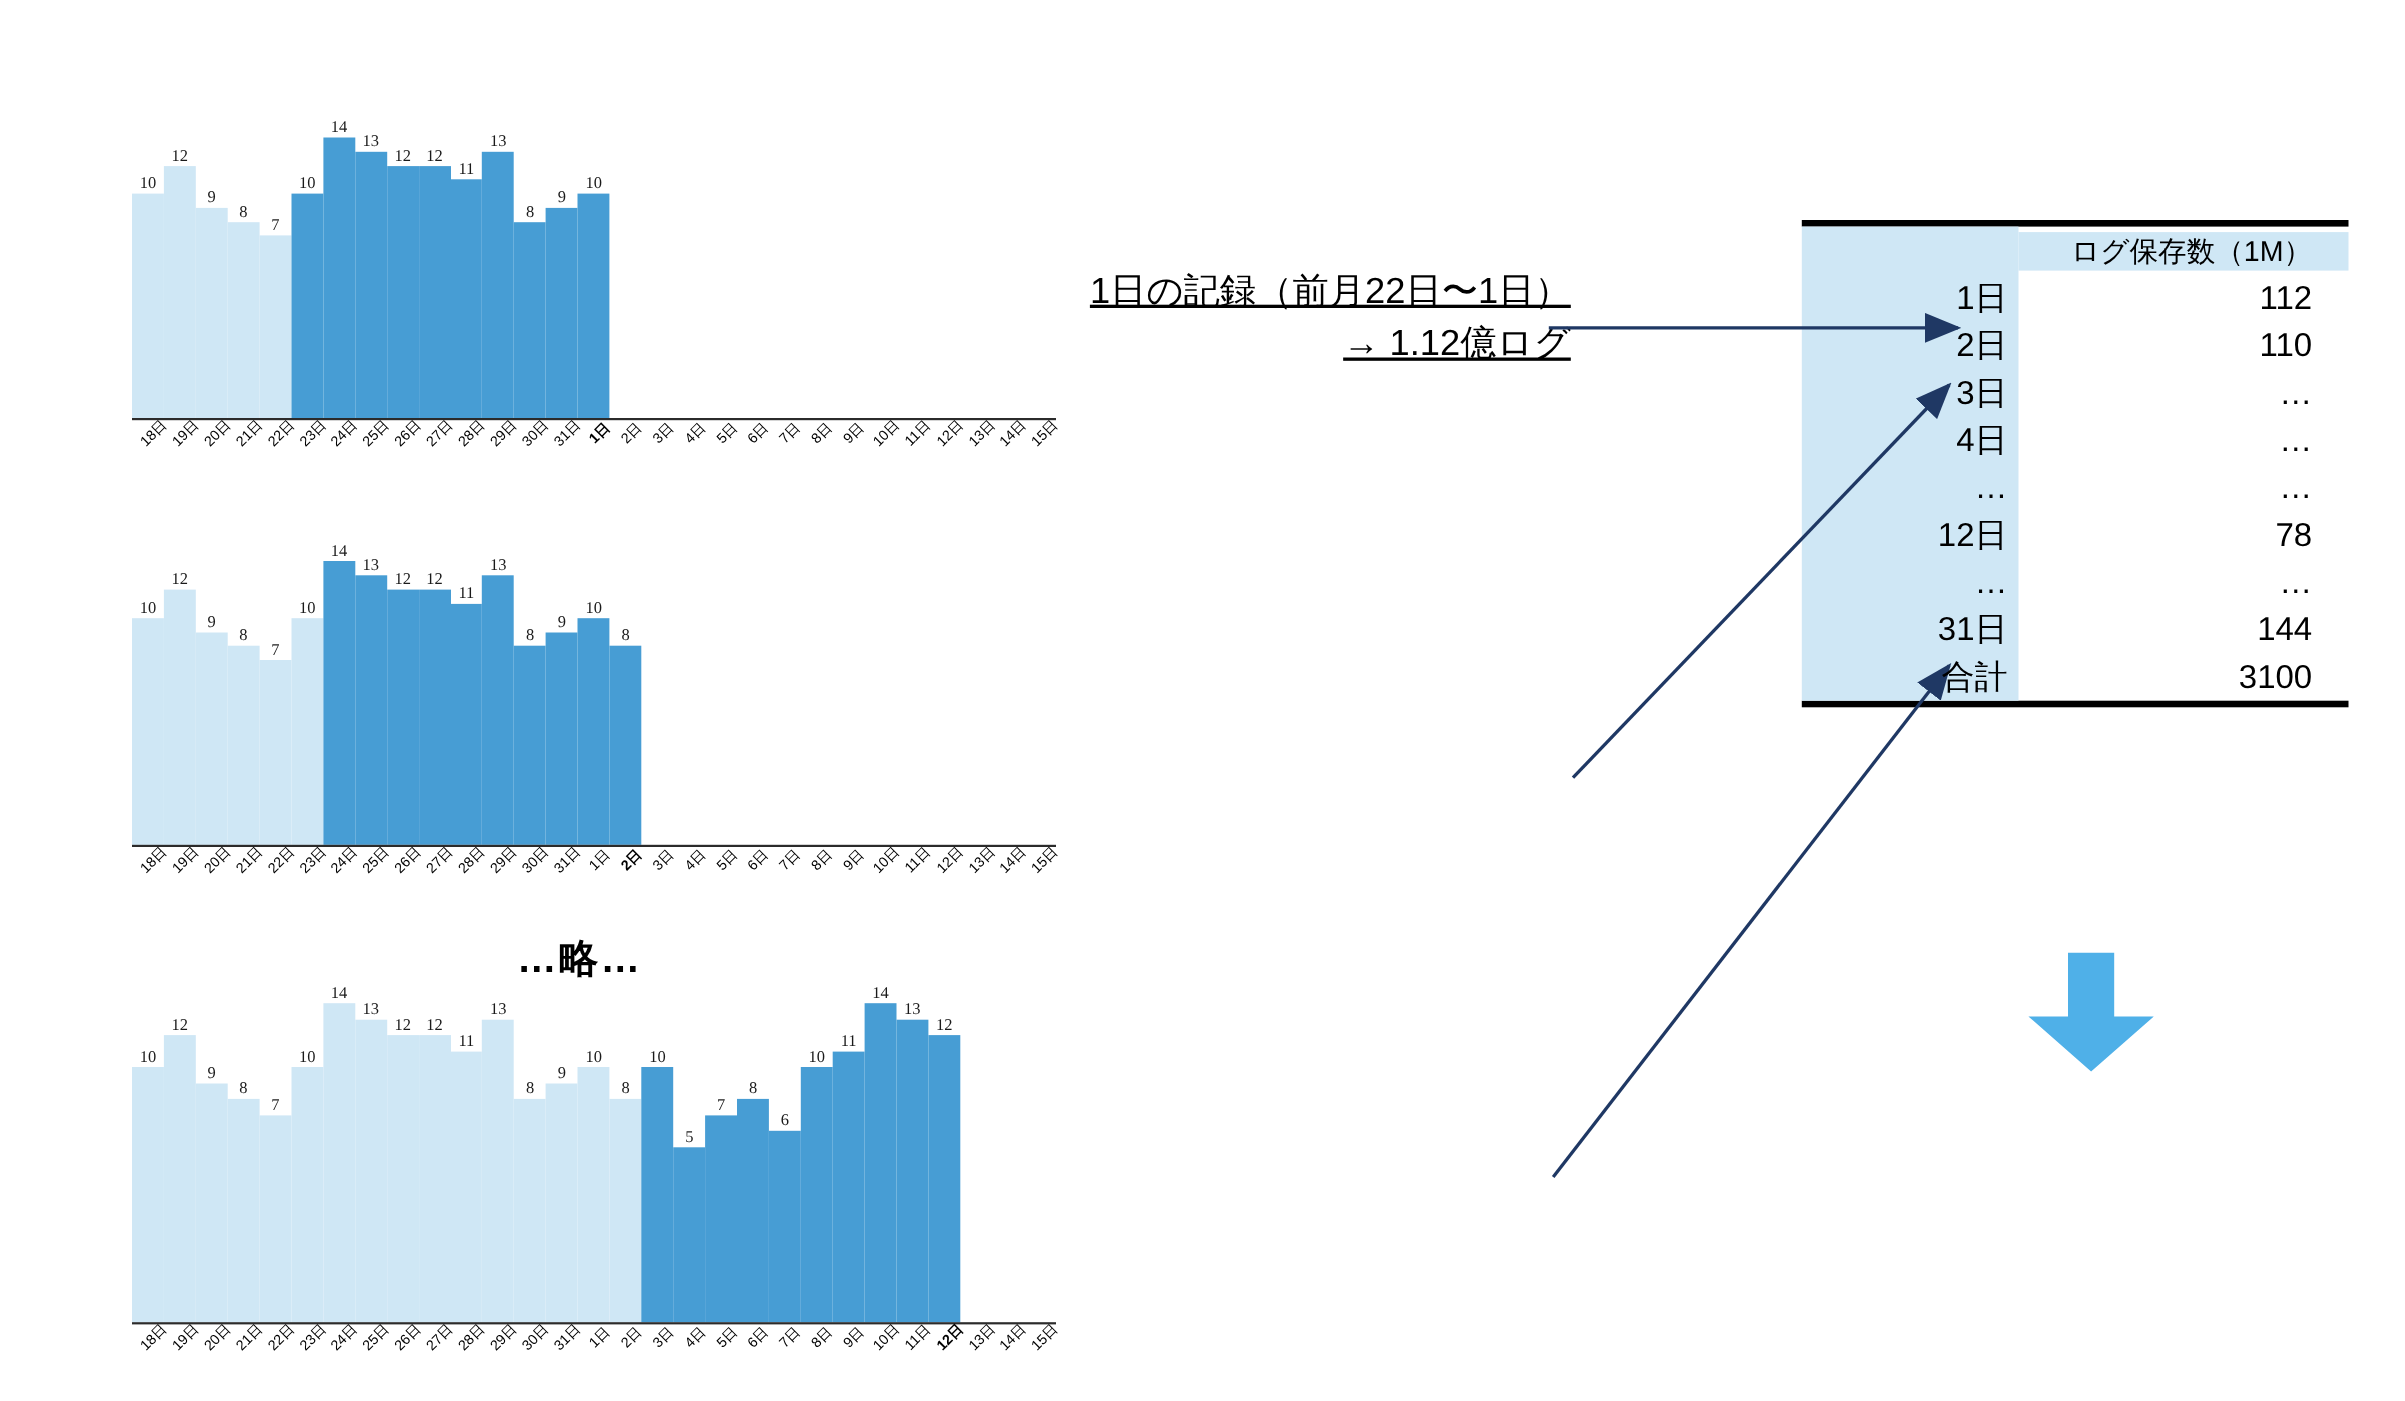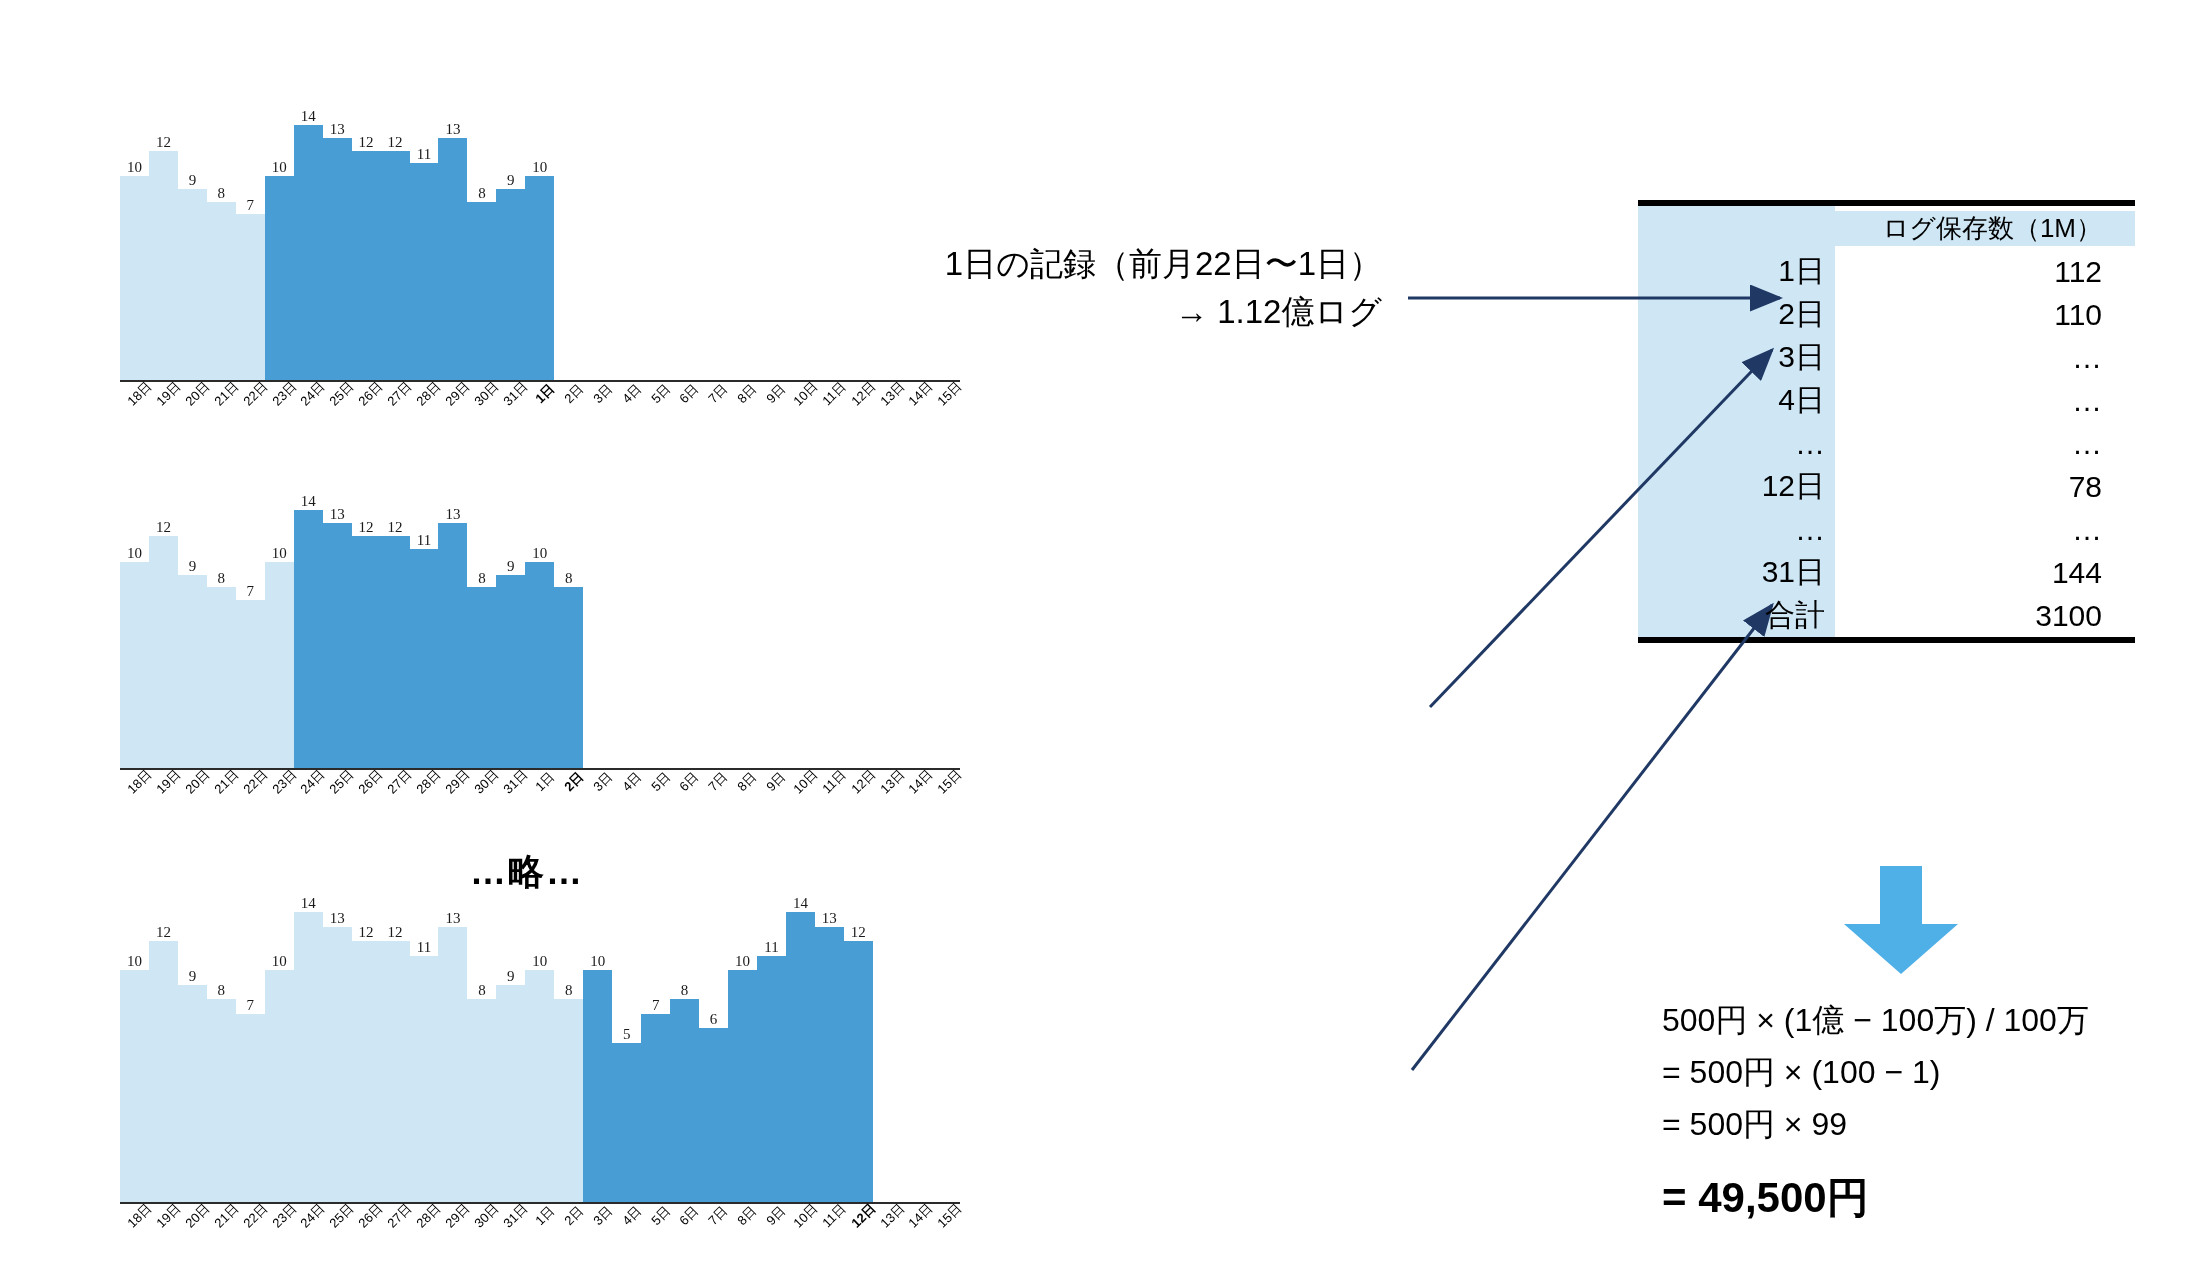--- a/index.html
+++ b/index.html
@@ -631,21 +631,21 @@
         </div>
         <div class="tick" style="width: 3.44828%;">
           <span>14日</span>
         </div>
         <div class="tick" style="width: 3.44828%;">
           <span>15日</span>
         </div>
       </div>
   </div>
 
-  <div class="anno" style="left:882px;top:240px;width:500px;">
+  <div class="anno" style="left:928px;top:240px;width:500px;text-decoration:underline;">
     <span class="l1">1日の記録（前月22日〜1日）</span>
     <span class="l2">→ 1.12億ログ</span>
   </div>
 
   <div class="anno" style="left:880px;top:648px;width:500px;">
   </div>
 
 
   <div class="tbl">
     <div class="hl"></div>
@@ -692,26 +692,20 @@
         </div>
       </div>
   </div>
 
   <div class="bluearrow">
     <svg width="130" height="110" viewBox="0 0 130 110">
       <polygon points="44,0 86,0 86,58 122,58 65,108 8,58 44,58" fill="#4fb0e8"></polygon>
     </svg>
   </div>
 
-  <div class="calc">
-    <div>500円 × (1億 − 100万) / 100万</div>
-    <div>= 500円 × (100 − 1)</div>
-    <div>= 500円 × 99</div>
-    <span class="big">= 49,500円</span>
-  </div>
 
   <svg class="arrows">
     <defs>
       <marker id="ah" markerWidth="11" markerHeight="9" refX="10" refY="4.5" orient="auto">
         <path d="M0,0 L11,4.5 L0,9 z" fill="#1f3864"></path>
       </marker>
     </defs>
     <line x1="1408" y1="298" x2="1780" y2="298" stroke="#1f3864" stroke-width="3" marker-end="url(#ah)"></line>
     <line x1="1430" y1="707" x2="1772" y2="350" stroke="#1f3864" stroke-width="3" marker-end="url(#ah)"></line>
     <line x1="1412" y1="1070" x2="1772" y2="605" stroke="#1f3864" stroke-width="3" marker-end="url(#ah)"></line>

